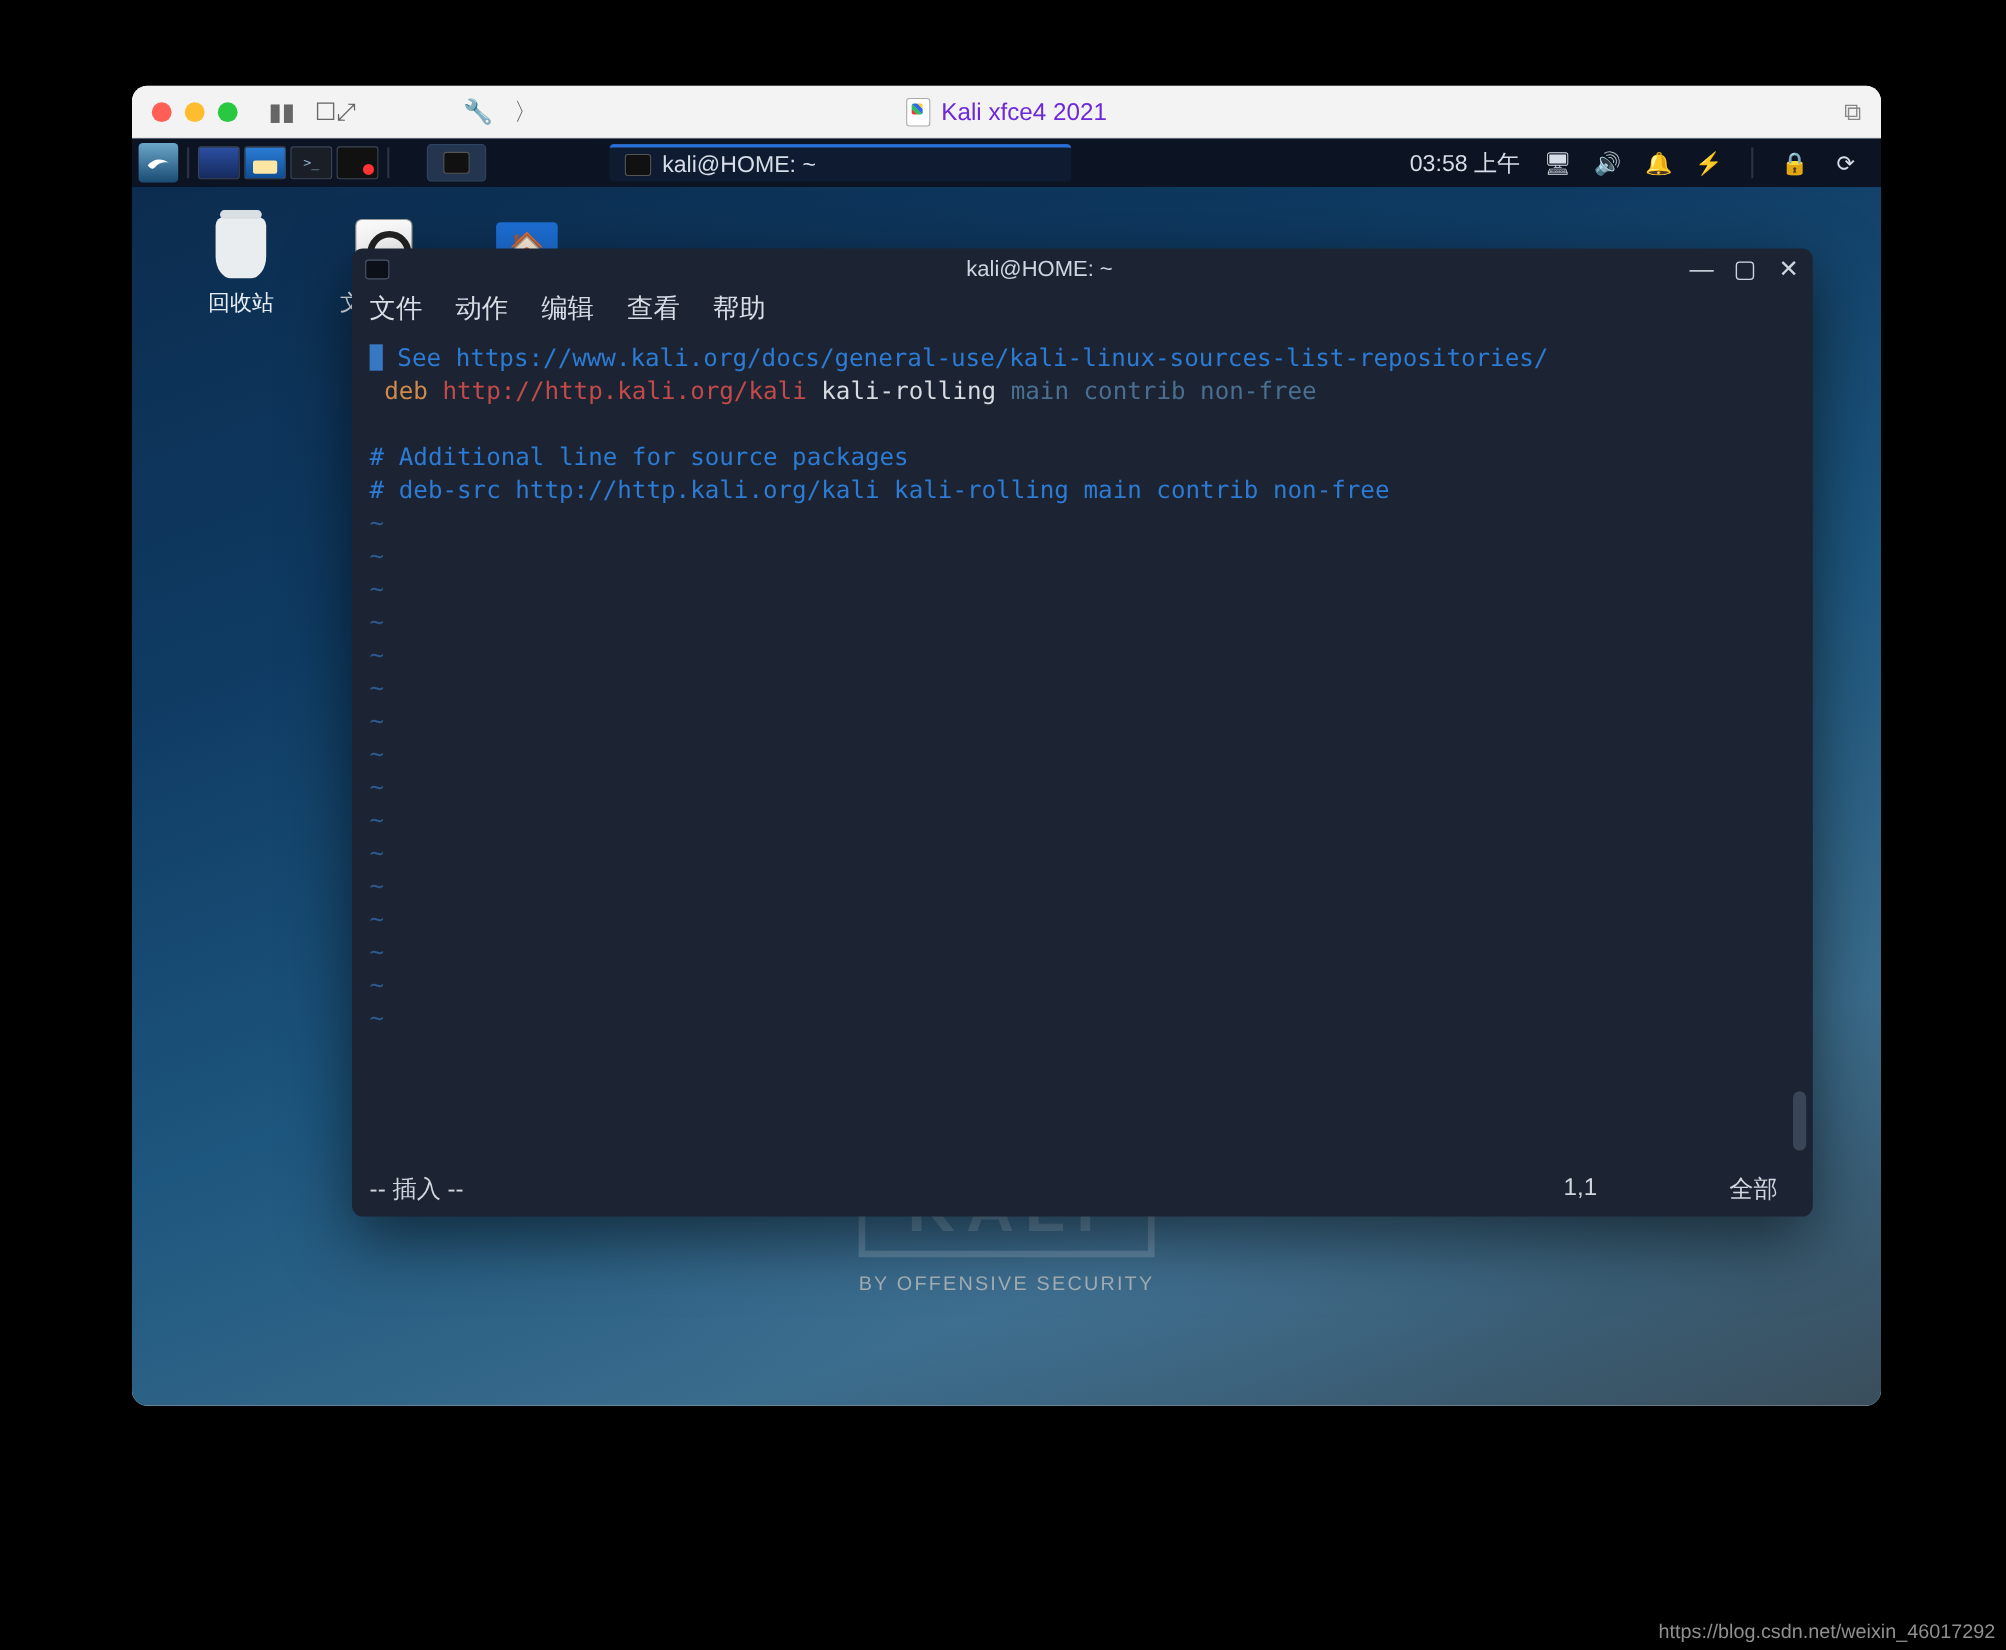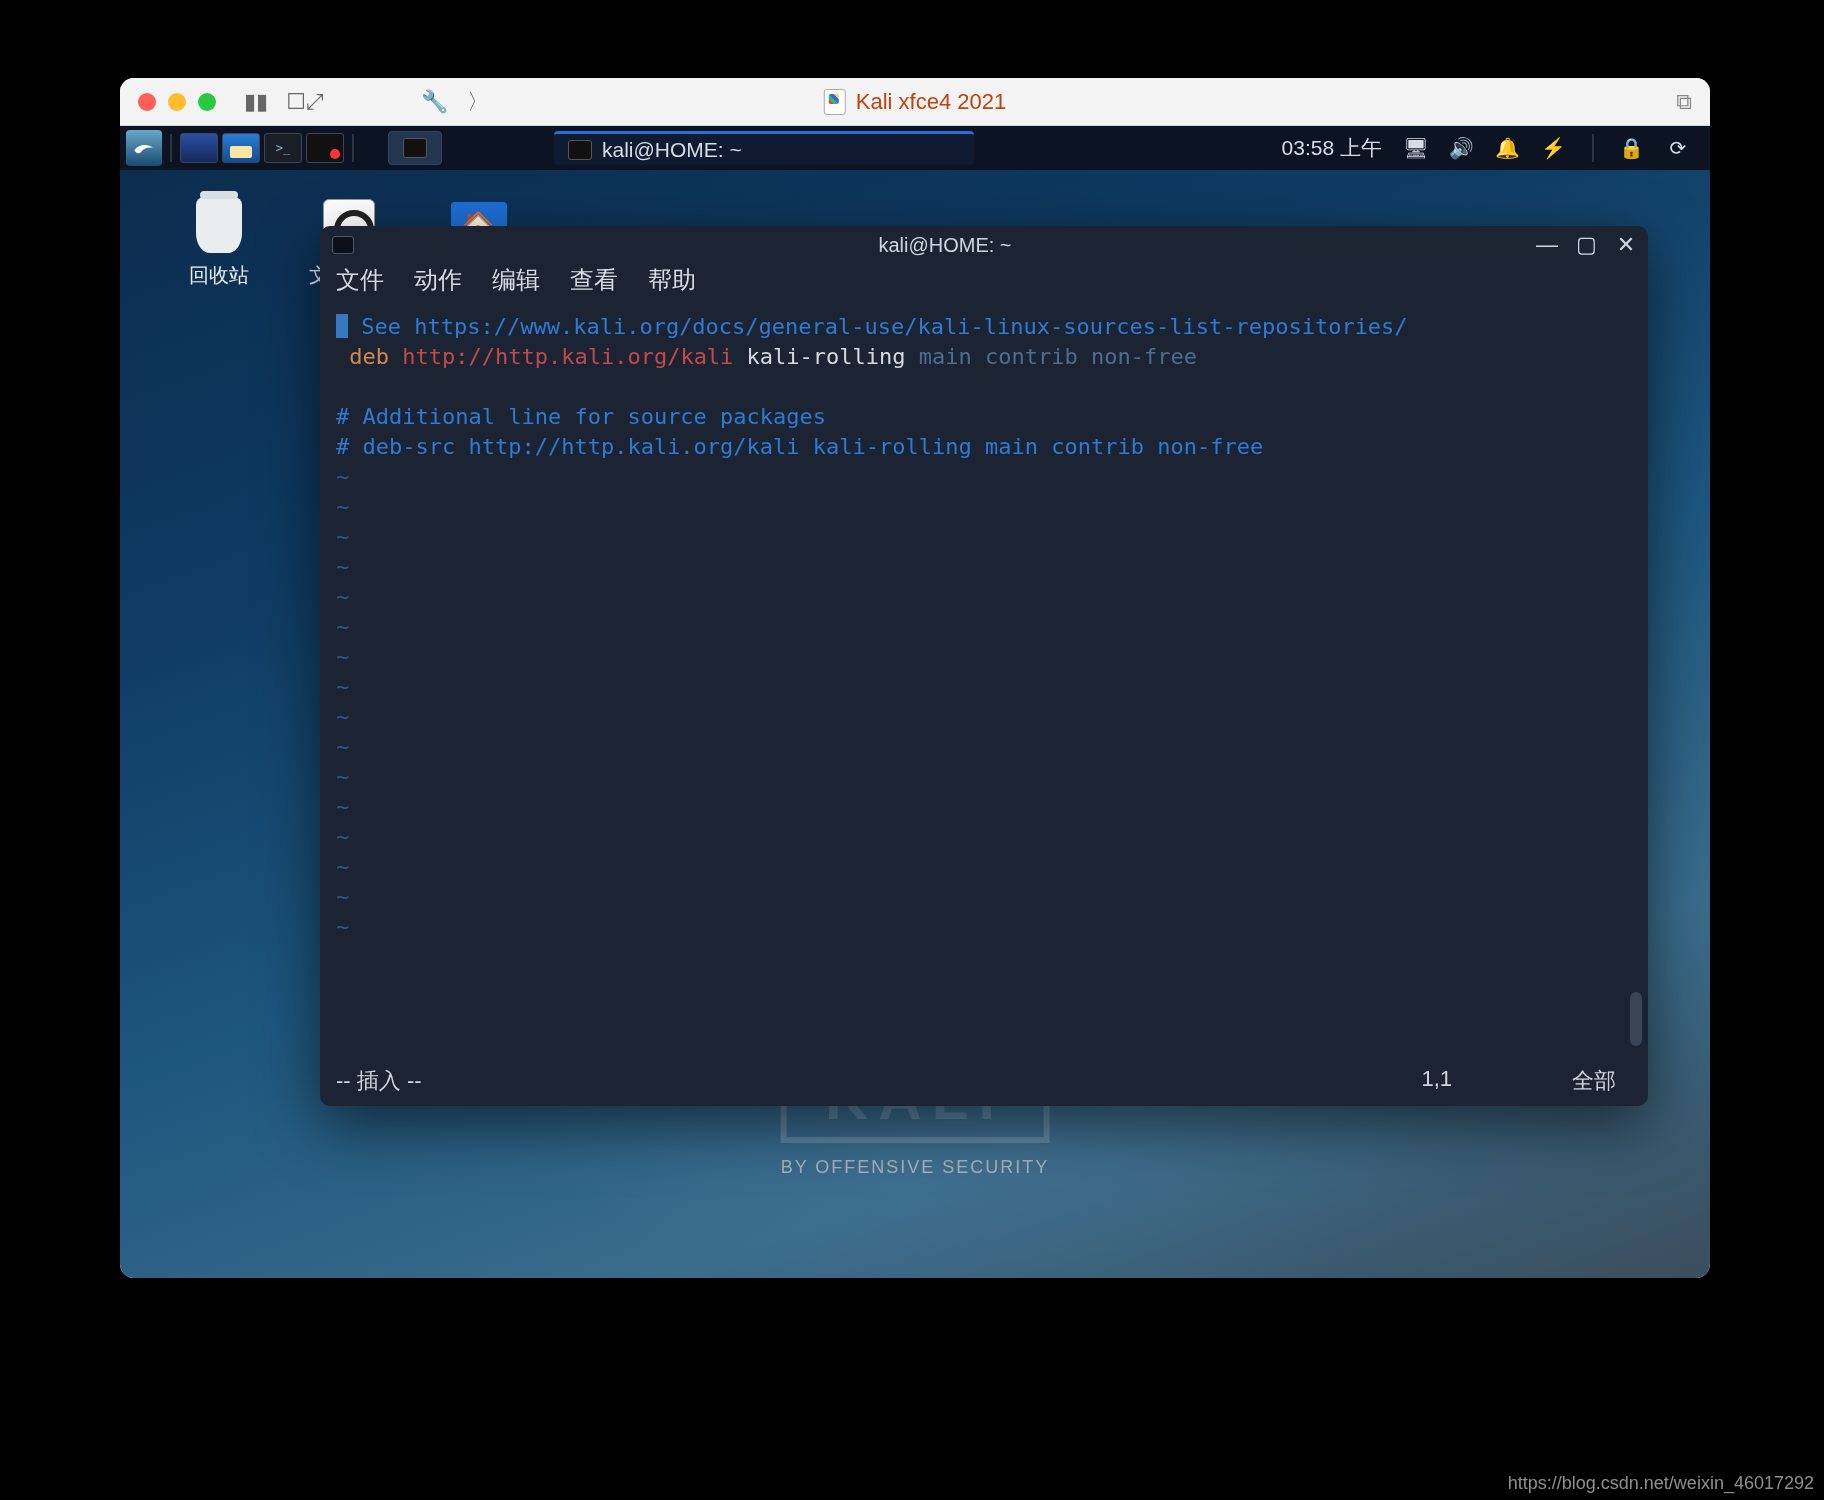--- a/index.html
+++ b/index.html
@@ -37,21 +37,21 @@
   .tl-max   { background: #28c840; }
   .mac-tb-icons { display: flex; gap: 18px; margin-left: 28px; color: #666; font-size: 22px; align-items:center;}
   .mac-tb-center {
     position: absolute;
     left: 50%;
     transform: translateX(-50%);
     display: flex;
     align-items: center;
     gap: 10px;
     font-size: 22px;
-    color: #c2410c;
+    color: #6d28d9;
   }
   .mac-tb-right { margin-left: auto; color: #888; font-size: 22px; }
   .vm-doc-icon {
     width: 22px; height: 26px; background: #fff; border: 1px solid #aaa; border-radius: 3px; position: relative;
   }
   .vm-doc-icon::after {
     content: ""; position: absolute; top: 4px; left: 4px; width: 10px; height: 10px;
     background: linear-gradient(45deg,#f33 0 25%, #3b6 25% 50%, #36f 50% 75%, #fc3 75% 100%);
     border-radius: 2px;
   }

